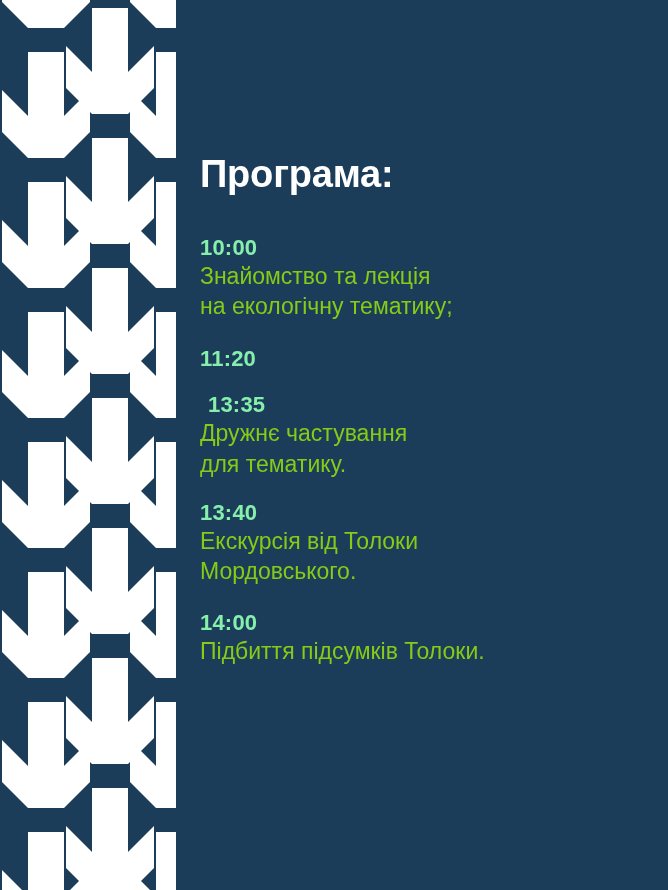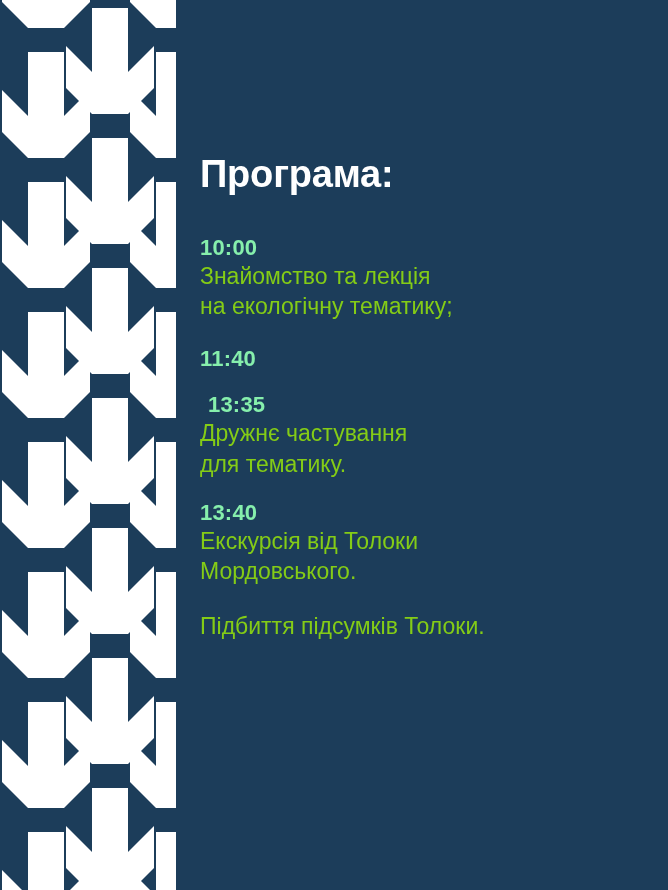--- a/index.html
+++ b/index.html
@@ -97,21 +97,21 @@
 
       <div class="entry">
         <div class="entry-time">10:00</div>
         <div class="entry-desc">Знайомство та лекція
 на екологічну тематику;</div>
       </div>
 
       <div class="gap-1"></div>
 
       <div class="entry">
-        <div class="entry-time">11:40</div>
+        <div class="entry-time">11:20</div>
       </div>
 
       <div class="gap-2"></div>
 
       <div class="entry">
         <div class="entry-time indent">13:35</div>
         <div class="entry-desc">Дружнє частування
 для тематику.</div>
       </div>
 
@@ -119,18 +119,19 @@
 
       <div class="entry">
         <div class="entry-time">13:40</div>
         <div class="entry-desc">Екскурсія від Толоки
 Мордовського.</div>
       </div>
 
       <div class="gap-4"></div>
 
       <div class="entry">
+        <div class="entry-time">14:00</div>
         <div class="entry-desc">Підбиття підсумків Толоки.</div>
       </div>
 
     </div>
   </div>
 </div>
 
 </body></html>

